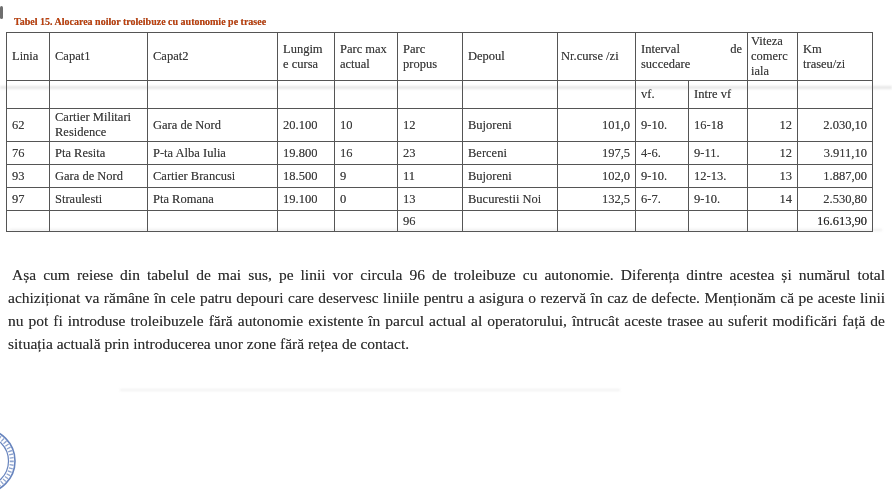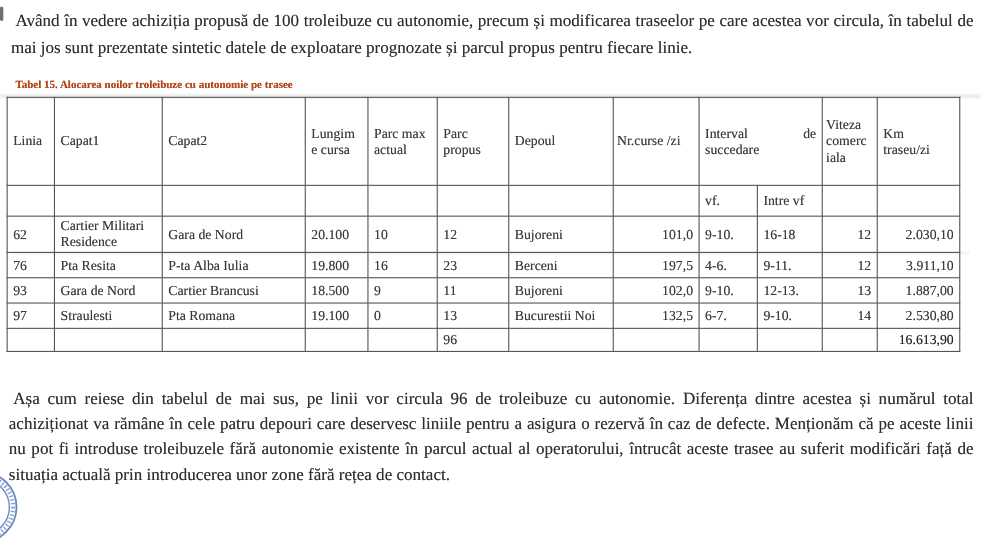--- a/index.html
+++ b/index.html
@@ -71,21 +71,20 @@
 </head>
 <body>
 
 <div class="page">
 
   <div class="corner-mark"></div>
   <div class="streak streak1"></div>
   <div class="streak streak2"></div>
   <div class="streak streak3"></div>
 
-  <p class="para intro">Având în vedere achiziția propusă de 100 troleibuze cu autonomie, precum și modificarea traseelor pe care acestea vor circula, în tabelul de mai jos sunt prezentate sintetic datele de exploatare prognozate și parcul propus pentru fiecare linie.</p>
 
   <div class="tbl-title">Tabel 15. Alocarea noilor troleibuze cu autonomie pe trasee</div>
 
   <table class="alloc">
     <colgroup>
       <col style="width:43px">
         <col style="width:98px">
         <col style="width:130px">
       <col style="width:57px">
         <col style="width:63px">
@@ -101,21 +100,21 @@
       <tr class="hr1">
         <th class="ct">Linia</th>
         <th class="ct">Capat1</th>
         <th class="ct">Capat2</th>
         <th>Lungim e cursa</th>
         <th>Parc max actual</th>
         <th>Parc propus</th>
         <th>Depoul</th>
         <th style="white-space:nowrap;padding:16px 3px;">Nr.curse /zi</th>
         <th colspan="2" class="just">Interval de succedare</th>
-        <th style="padding:17px 3px;">Viteza comerc iala</th>
+        <th style="padding:1px 3px;">Viteza comerc iala</th>
         <th>Km traseu/zi</th>
       </tr>
       <tr class="hr2">
         <th></th>
         <th></th>
         <th></th>
         <th></th>
         <th></th>
         <th></th>
         <th></th>

